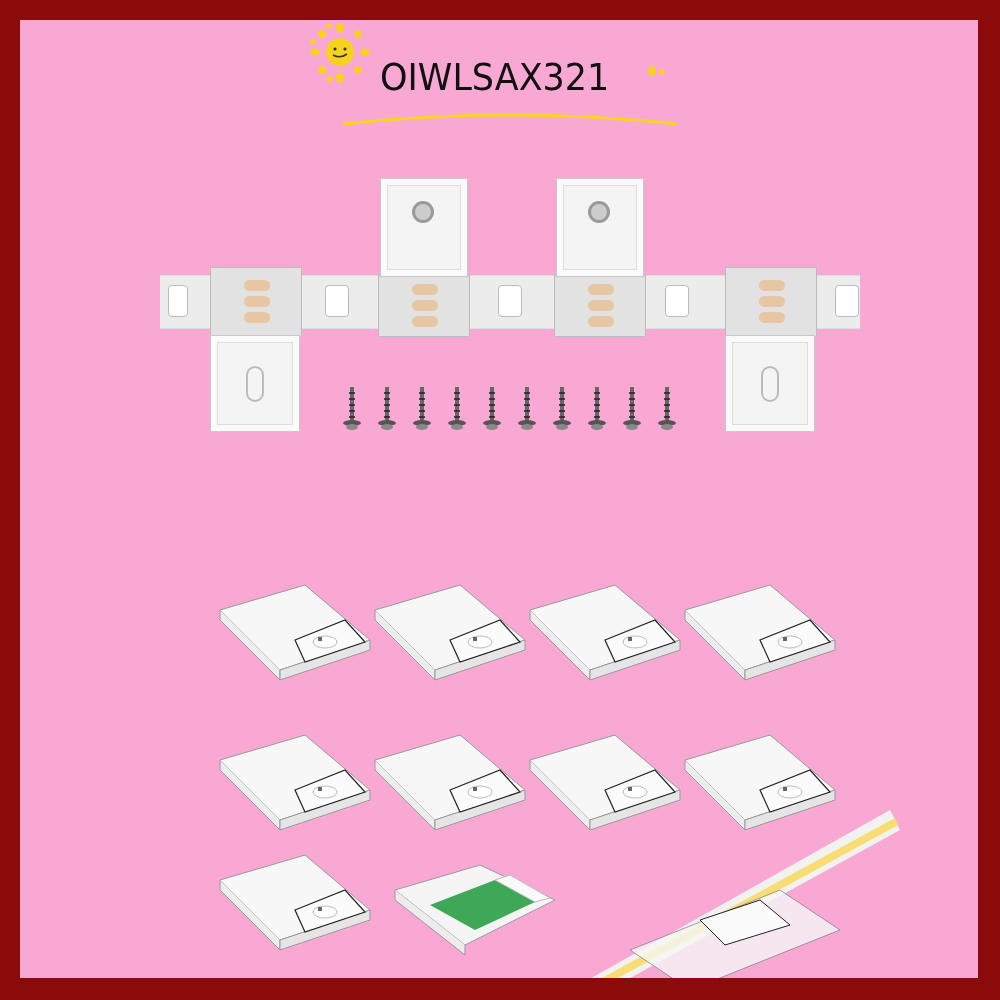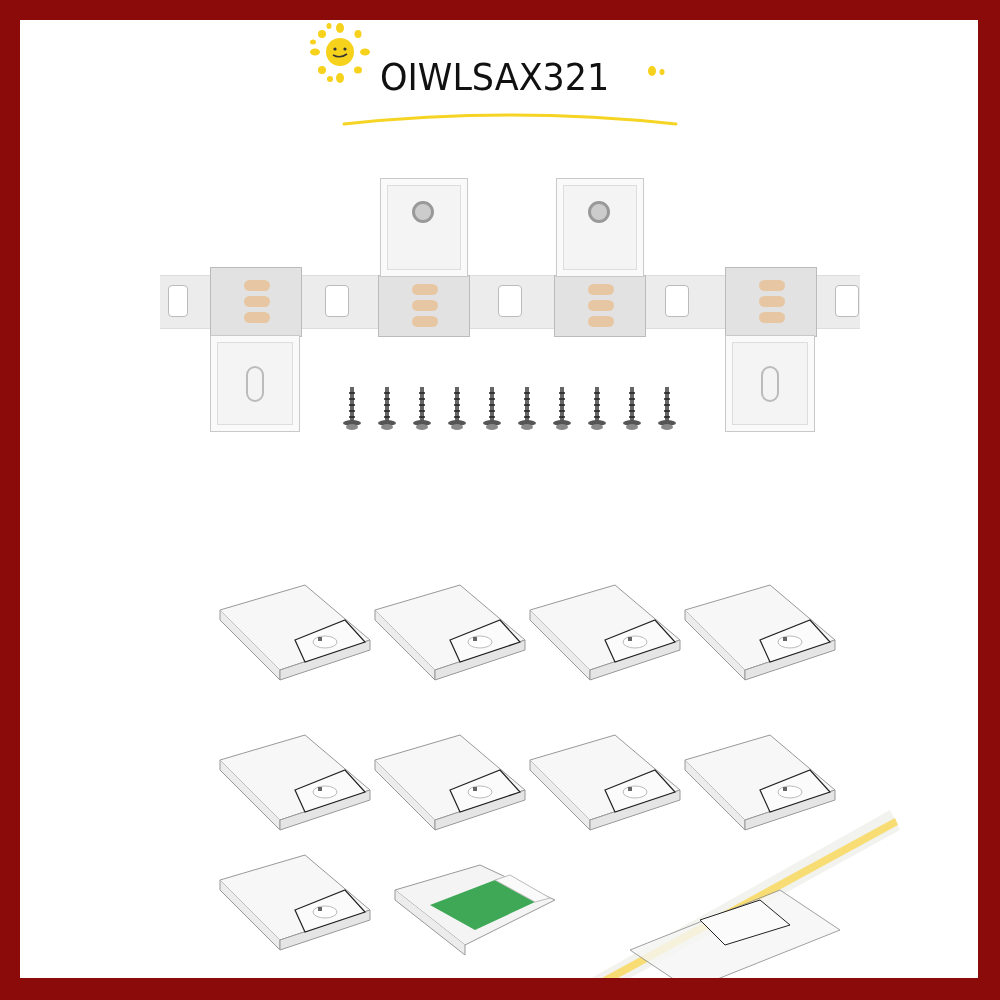--- a/index.html
+++ b/index.html
@@ -1,17 +1,17 @@
 <!DOCTYPE html>
 <html><head>
 <meta charset="utf-8">
 <style>
   html,body{margin:0;padding:0;}
   body{width:1000px;height:1000px;position:relative;background:#8b0a0a;overflow:hidden;font-family:"Liberation Sans",sans-serif;}
-  .canvas{position:absolute;left:20px;top:20px;width:958px;height:958px;background:#ffffff;overflow:hidden;}
+  .canvas{position:absolute;left:20px;top:20px;width:958px;height:958px;background:#f9a8d4;overflow:hidden;}
   .abs{position:absolute;}
   .brand{position:absolute;left:360px;top:35px;font-family:"DejaVu Sans",sans-serif;font-size:38px;font-weight:normal;color:#111;letter-spacing:0px;transform:scaleX(0.92);transform-origin:left;}
   .strip{background:#ececec;border-top:1px solid #ddd;border-bottom:1px solid #ddd;}
   .conn{background:#e2e2e2;border:1px solid #bbb;}
   .pad{background:#e7c7a3;border-radius:6px;}
   .cover{background:#f4f4f4;border:1px solid #c9c9c9;box-shadow:inset 0 0 0 6px #fafafa, inset 0 0 0 7px #ddd;}
   .led{background:#fff;border:1px solid #bbb;border-radius:4px;}
 </style>
 </head>
 <body>

